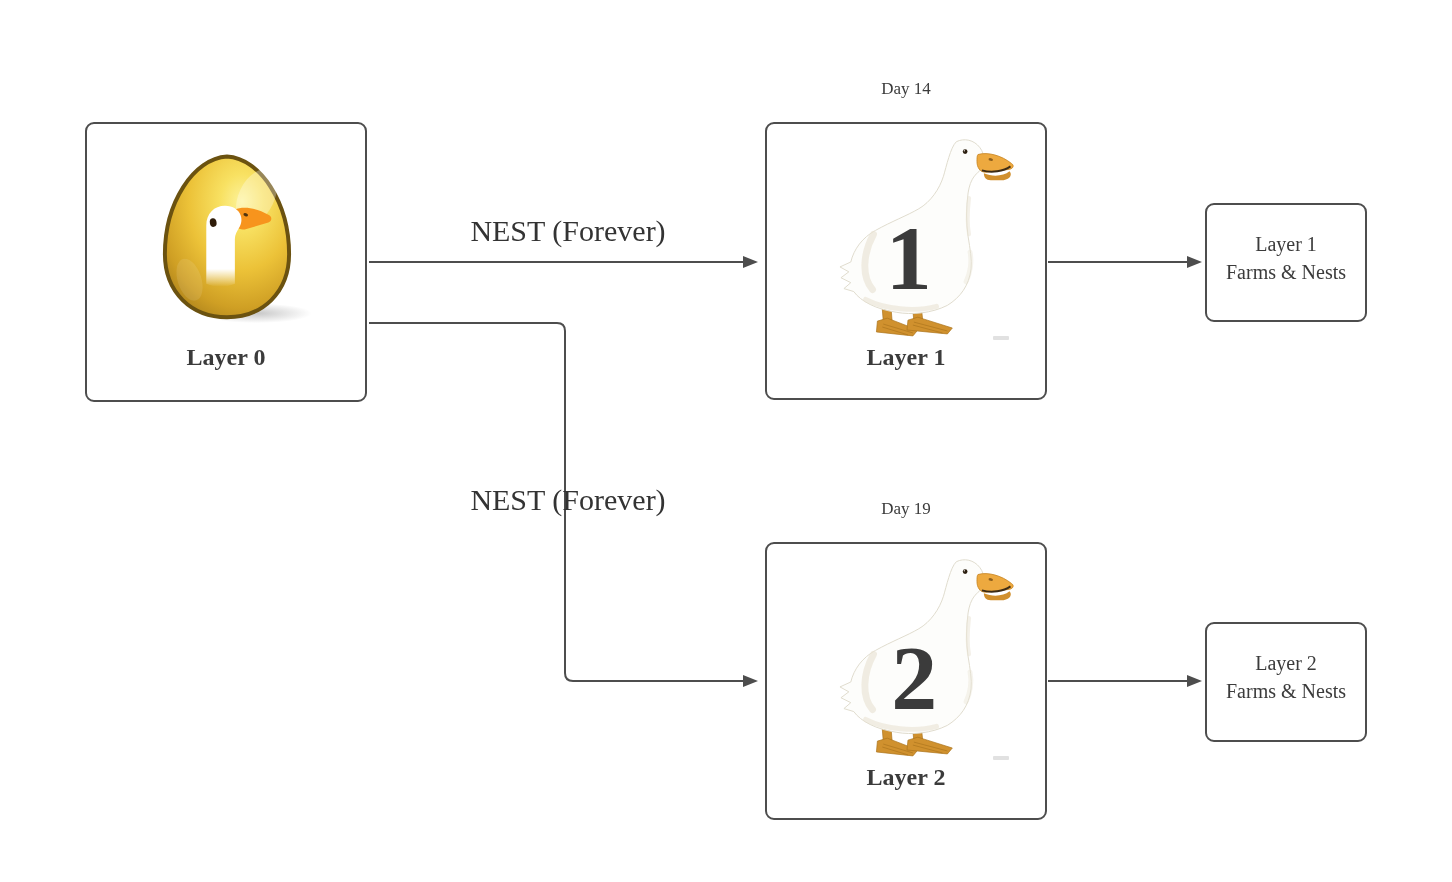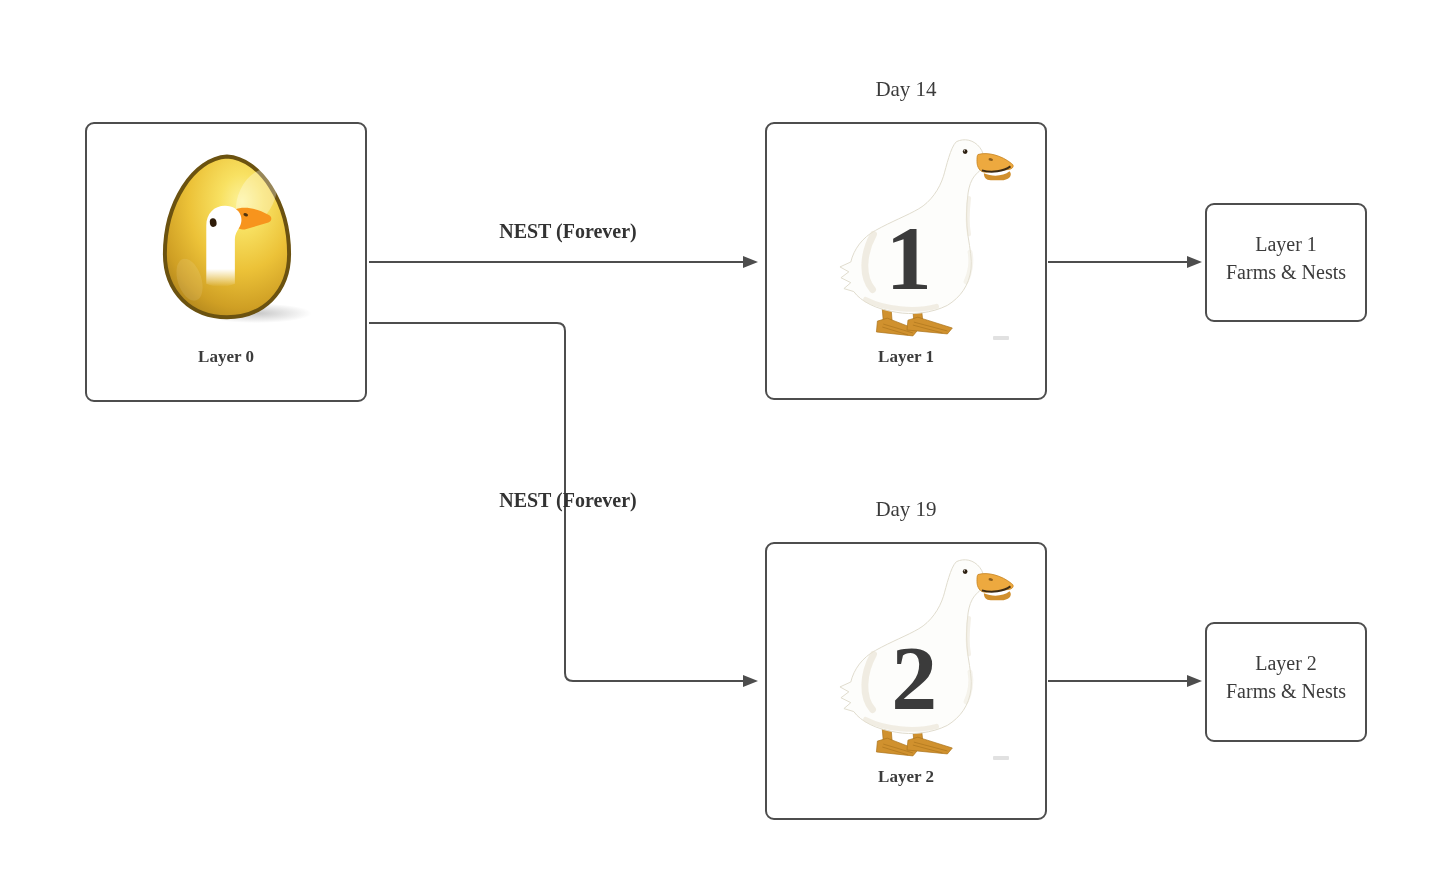--- a/index.html
+++ b/index.html
@@ -8,29 +8,29 @@
     font-family:"Liberation Serif","DejaVu Serif",serif;color:#3b3b3b;overflow:hidden;
   }
   .edges-layer{position:absolute;left:0;top:0;width:1452px;height:882px;}
   .node{
     position:absolute;background:#ffffff;border:2px solid #4d4d4d;border-radius:9px;
     box-sizing:border-box;
   }
   .node-icon{position:absolute;left:0;top:0;width:100%;height:100%;}
   .node-label{
     position:absolute;left:0;right:0;text-align:center;
-    font-weight:bold;font-size:17px;color:#3b3b3b;line-height:24px;
+    font-weight:bold;font-size:24px;color:#3b3b3b;line-height:24px;
   }
   .day-label{
     position:absolute;width:282px;text-align:center;
-    font-size:21px;color:#3b3b3b;line-height:24px;
+    font-size:17px;color:#3b3b3b;line-height:24px;
   }
   .edge-label{
     position:absolute;width:404px;text-align:center;
-    font-weight:bold;font-size:20px;color:#333333;line-height:34px;
+    font-weight:normal;font-size:30px;color:#333333;line-height:34px;
   }
   .duck-number{
     position:absolute;top:88px;transform:translateX(-50%);
     font-weight:bold;font-size:92px;line-height:1;color:#3b3b3b;
   }
   .farms{
     display:flex;flex-direction:column;align-items:center;justify-content:center;
     font-size:20px;line-height:28px;color:#3b3b3b;text-align:center;padding-bottom:10px;
   }
   .watermark{

